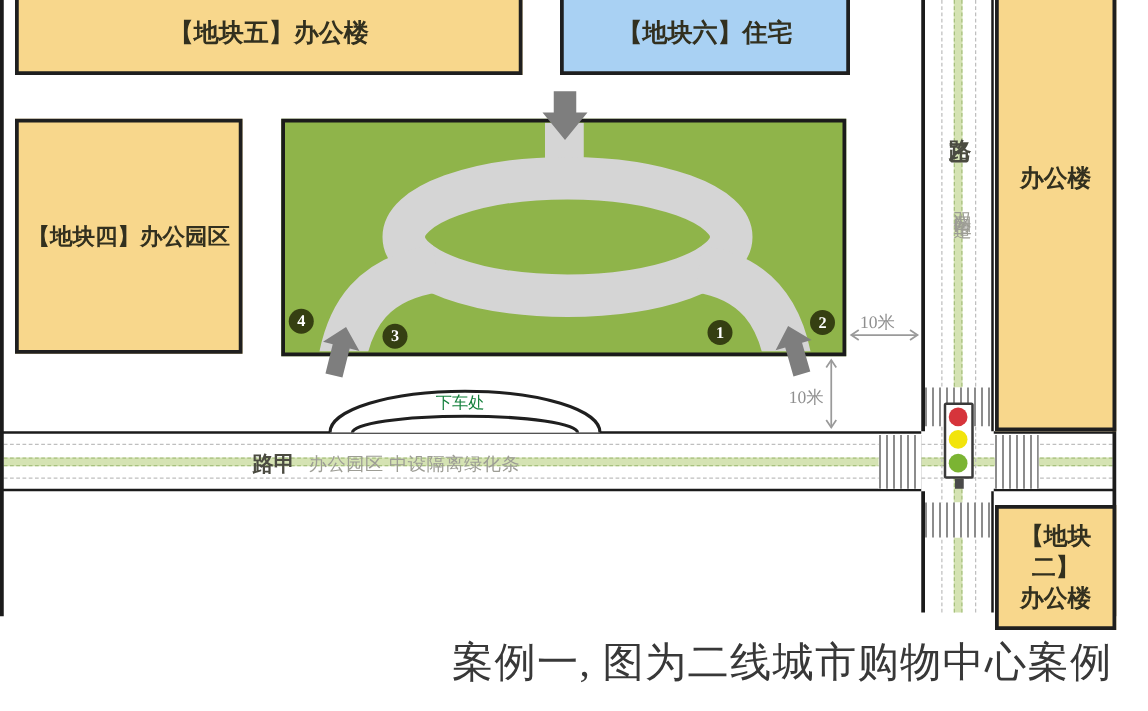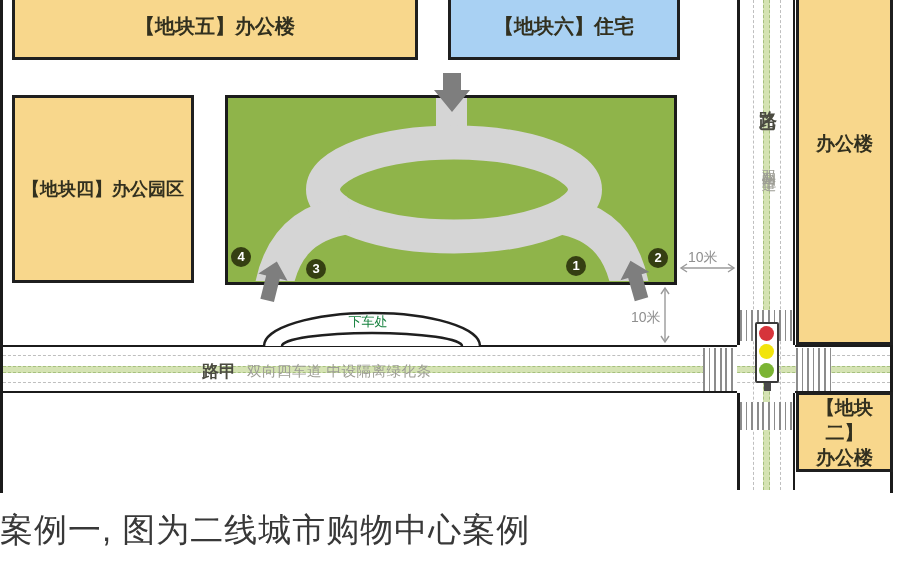--- a/index.html
+++ b/index.html
@@ -1,17 +1,17 @@
 <!DOCTYPE html>
 <html><head>
 <meta charset="utf-8">
 <style>
   html,body{margin:0;padding:0;background:#ffffff;}
   #stage{position:relative;width:918px;height:569px;background:#ffffff;overflow:hidden;
-         font-family:Liberation Sans, sans-serif;}
+         font-family:Liberation Serif, serif;}
   .abs{position:absolute;}
   .box{position:absolute;box-sizing:border-box;border:3px solid #1f1f1f;
        display:flex;align-items:center;justify-content:center;
        font-weight:600;color:#32301f;text-align:center;}
   .tan{background:#F8D78C;}
   .blue{background:#A9D1F3;}
   .roadwhite{position:absolute;background:#ffffff;}
   .bbar{position:absolute;background:#1b1b1b;}
   .hdash{position:absolute;height:0;border-top:1.6px dashed #bfbfbf;}
   .vdash{position:absolute;width:0;border-left:1.6px dashed #bfbfbf;}
@@ -20,21 +20,21 @@
   .vmedian{position:absolute;width:7.5px;background:#D5E3B3;box-sizing:border-box;
            border-left:1px dashed #A6C07E;border-right:1px dashed #A6C07E;}
   .cw{position:absolute;background:#ffffff;
       background-image:repeating-linear-gradient(90deg,#8c8c8c 0px,#8c8c8c 1.7px,#ffffff 1.7px,#ffffff 5.6px);}
   .marker{position:absolute;width:20px;height:20px;border-radius:50%;background:#353F12;
           color:#ffffff;font-weight:bold;font-size:13px;line-height:20px;text-align:center;}
   .graytxt{color:#9d9d95;}
   .roadname{color:#4b4b41;font-weight:bold;}
   .vert{writing-mode:vertical-rl;text-orientation:upright;}
   .dim{position:absolute;color:#8f8f8f;font-size:14px;text-align:left;}
-  #caption{position:absolute;left:0;top:508px;width:890px;text-align:left;
+  #caption{position:absolute;left:0;top:508px;width:890px;text-align:right;
            font-size:33px;color:#383838;letter-spacing:1px;}
   #tl-box{position:absolute;left:755px;top:322px;width:24px;height:61px;background:#ffffff;
           border:2.5px solid #3a3a3a;border-radius:2px;box-sizing:border-box;}
   .lamp{position:absolute;left:2px;width:15px;height:15px;border-radius:50%;}
   svg{display:block;}
 </style>
 </head>
 <body>
 
 <div id="stage">
@@ -76,21 +76,21 @@
     <span>【地块四】办公园区</span>
   </div>
 
   <div class="box tan" style="left:796px;top:-8px;width:97px;height:353px;font-size:19px;align-items:flex-start;">
     <div style="position:absolute;top:136px;left:0;right:0;line-height:25px;">
       <div>办公楼</div>
     </div>
   </div>
 
 
-  <div class="box tan" style="left:796px;top:392px;width:97px;height:80px;font-size:19px;line-height:25px;">
+  <div class="box tan" style="left:796px;top:404px;width:97px;height:100px;font-size:19px;line-height:25px;">
     <div>
       <div>【地块二】</div>
       <div>办公楼</div>
     </div>
   </div>
 
   <div class="abs" style="left:225px;top:95px;width:452px;height:190px;background:#8FB44A;
               border:3.5px solid #1b1b1b;box-sizing:border-box;overflow:hidden;">
     <svg width="445" height="183" viewBox="0 0 445 183">
       <rect x="208" y="0" width="31" height="34" fill="#D5D5D5"></rect>
@@ -127,21 +127,21 @@
   <div class="marker" style="left:648px;top:247.5px;">2</div>
   <div class="marker" style="left:306px;top:259px;">3</div>
   <div class="marker" style="left:231px;top:247px;">4</div>
 
   <div class="abs" style="left:338px;top:313px;width:60px;text-align:center;font-size:13px;color:#15803d;">下车处</div>
 
   <div class="dim" style="left:688px;top:249px;width:50px;">10米</div>
   <div class="dim" style="left:631px;top:309px;width:50px;">10米</div>
 
   <div class="abs roadname" style="left:202px;top:360px;font-size:17px;">路甲</div>
-  <div class="abs graytxt" style="left:247px;top:362px;font-size:14.5px;letter-spacing:0.5px;">双向四车道 中设隔离绿化条</div>
+  <div class="abs graytxt" style="left:247px;top:362px;font-size:14.5px;letter-spacing:0.5px;">办公园区 中设隔离绿化条</div>
 
   <div class="abs roadname vert" style="left:756px;top:97px;font-size:18px;letter-spacing:3px;">路乙</div>
   <div class="abs graytxt vert" style="left:759px;top:158px;font-size:14.5px;letter-spacing:2px;">双向四车道</div>
 
   <div class="abs" style="left:763.5px;top:383px;width:7px;height:8px;background:#4a4a4a;"></div>
   <div id="tl-box">
     <div class="lamp" style="top:1.5px;background:#D6343B;"></div>
     <div class="lamp" style="top:20px;background:#F2E40C;"></div>
     <div class="lamp" style="top:38.5px;background:#7BB433;"></div>
   </div>

